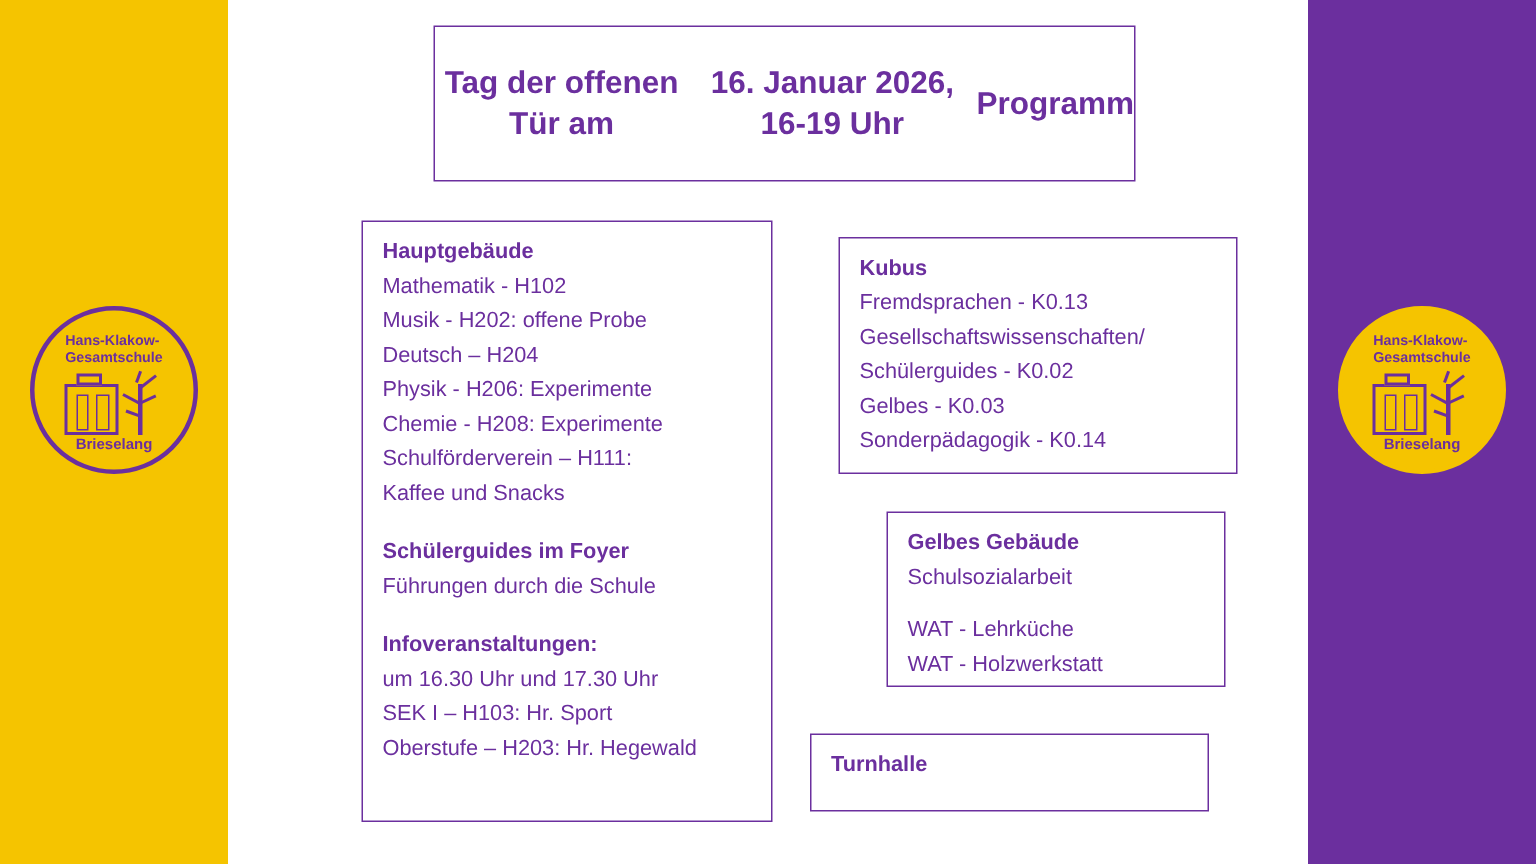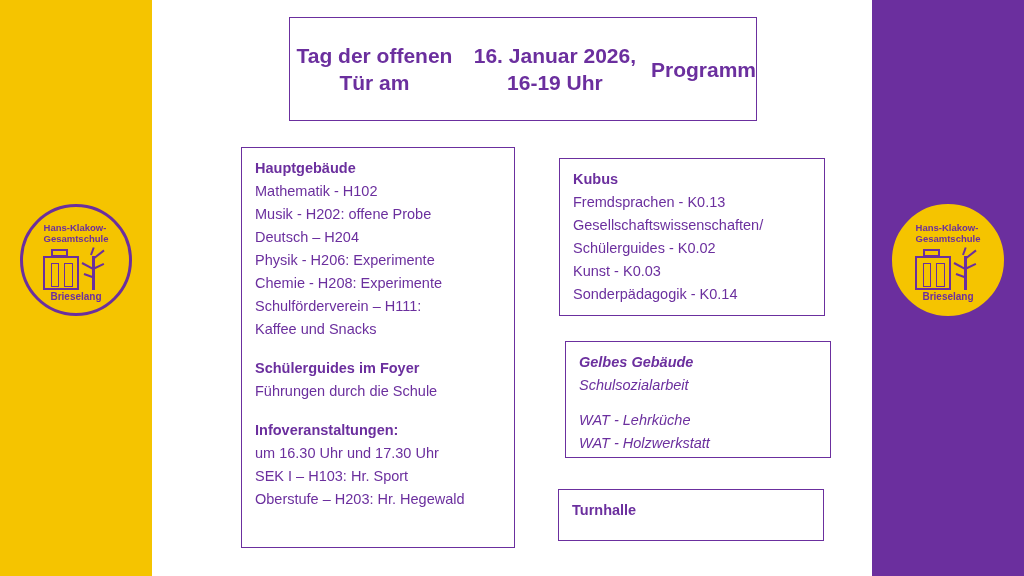--- a/index.html
+++ b/index.html
@@ -177,28 +177,27 @@
     height: 401px;
     margin-left: 38px;
   }
   .box-kubus {
     left: 559px;
     top: 158px;
     width: 266px;
     height: 158px;
   }
   .box-gelb {
-    left: 565px;
+    left: 591px;
     top: 341px;
-    width: 266px;
+    width: 226px;
     height: 117px;
-    font-style: italic;
   }
   .box-turn {
-    left: 558px;
+    left: 540px;
     top: 489px;
     width: 266px;
     height: 52px;
   }
   .hdr {
     font-size: 14.5px;
     font-weight: bold;
     color: #6b2f9e;
     line-height: 23px;
   }
@@ -281,21 +280,21 @@
     <div class="line">um 16.30 Uhr und 17.30 Uhr</div>
     <div class="line">SEK I – H103: Hr. Sport</div>
     <div class="line">Oberstufe – H203: Hr. Hegewald</div>
   </div>
 
   <div class="box box-kubus">
     <div class="hdr">Kubus</div>
     <div class="line">Fremdsprachen - K0.13</div>
     <div class="line">Gesellschaftswissenschaften/</div>
     <div class="line">Schülerguides - K0.02</div>
-    <div class="line">Kunst - K0.03</div>
+    <div class="line">Gelbes - K0.03</div>
     <div class="line">Sonderpädagogik - K0.14</div>
   </div>
 
   <div class="box box-gelb">
     <div class="hdr">Gelbes Gebäude</div>
     <div class="line">Schulsozialarbeit</div>
     <div class="spacer-sm"></div>
     <div class="line">WAT - Lehrküche</div>
     <div class="line">WAT - Holzwerkstatt</div>
   </div>

